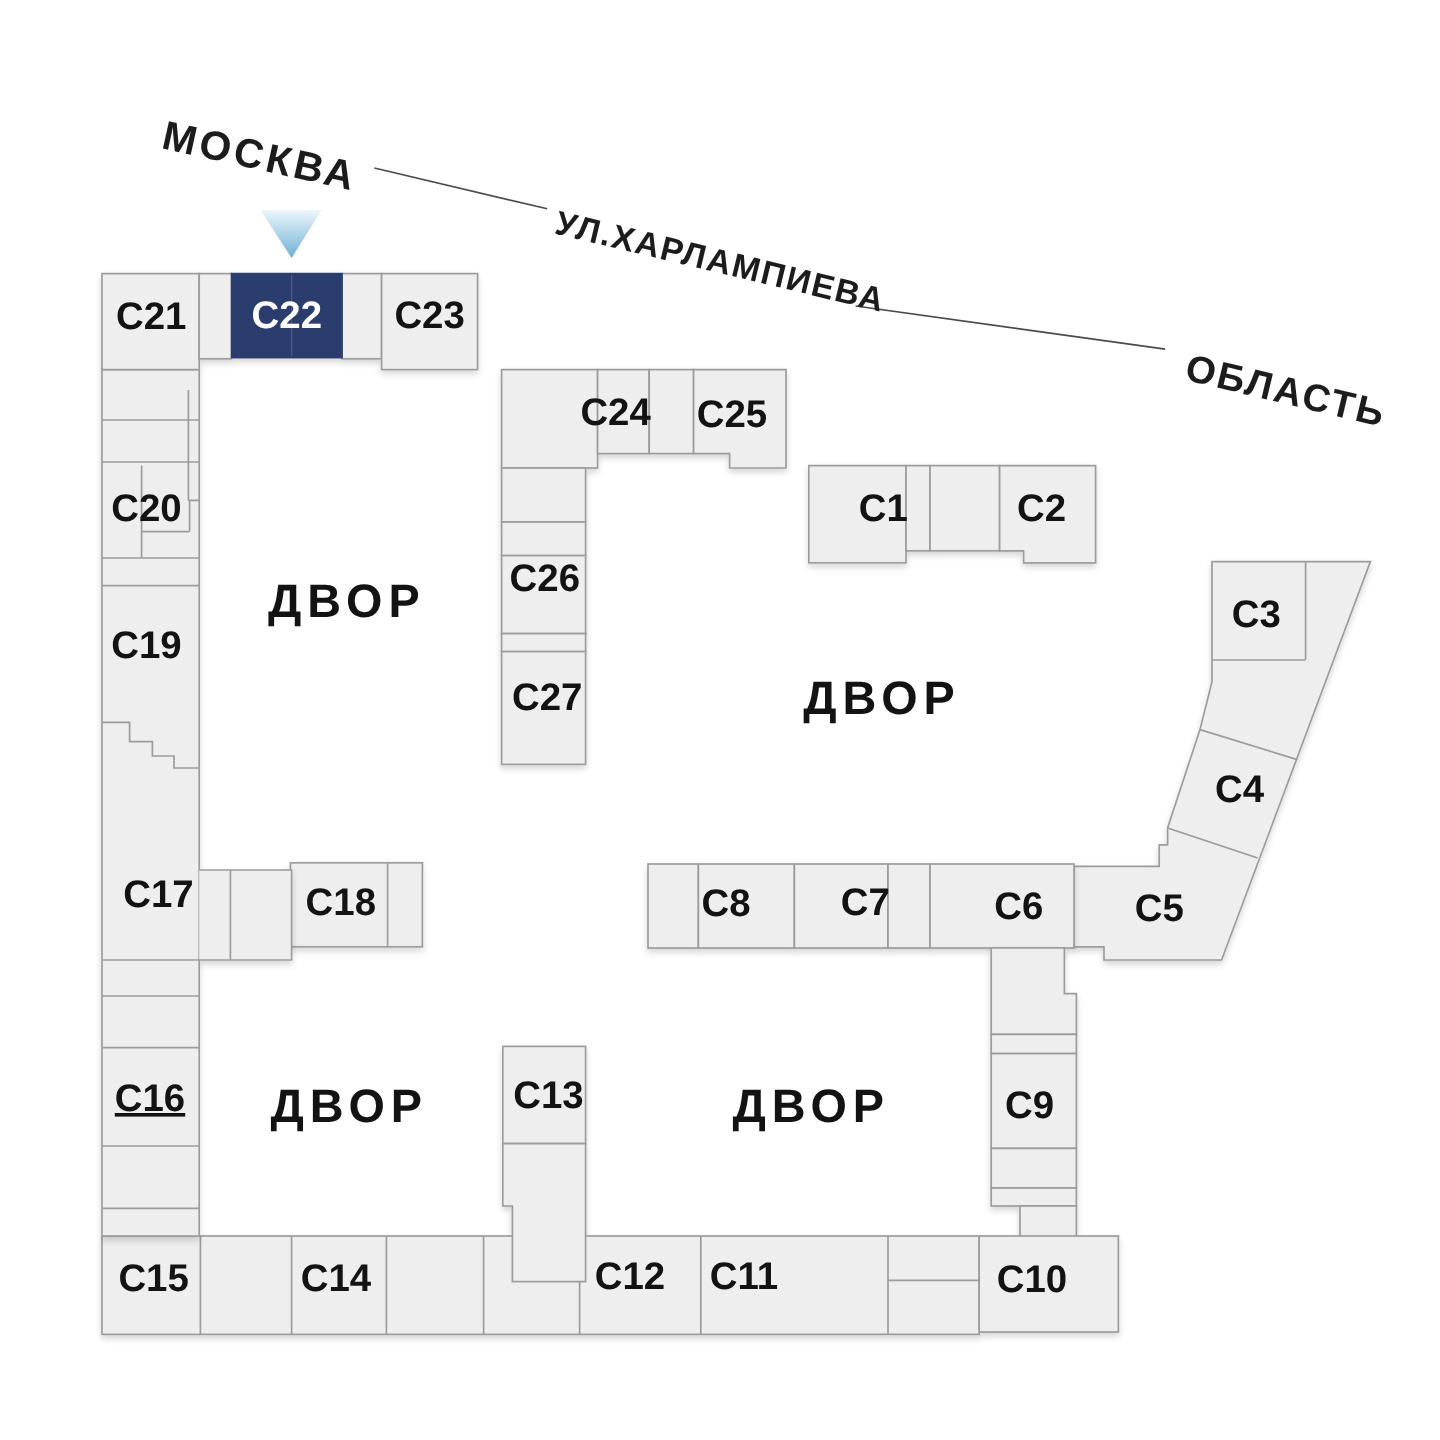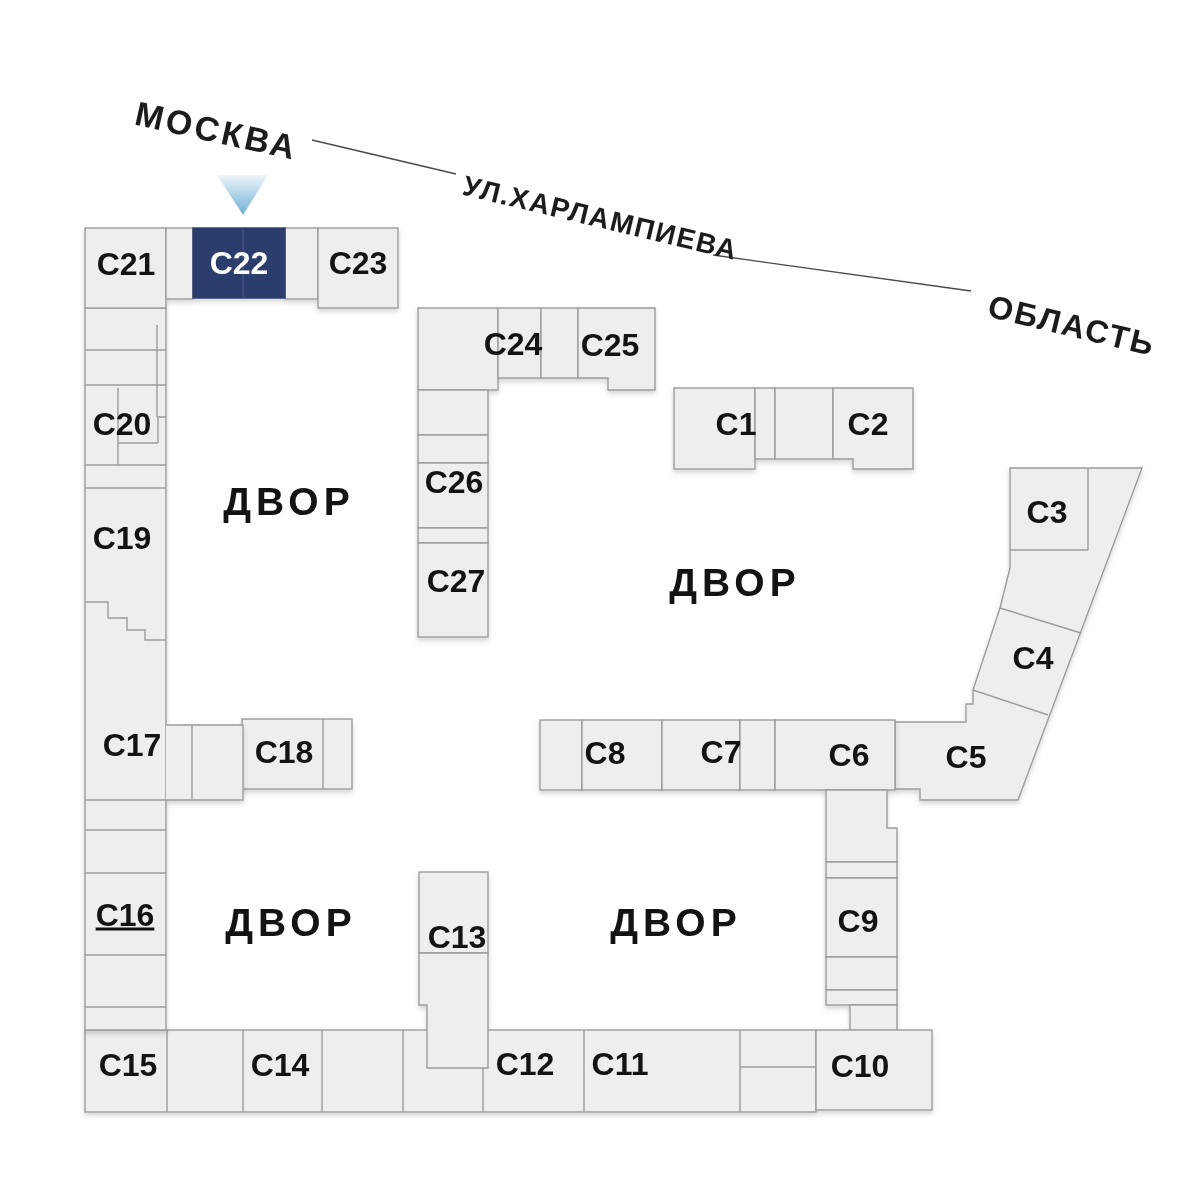--- a/index.html
+++ b/index.html
@@ -144,21 +144,21 @@
         <div class="blk-label" style="left: 1047px; top: 512px;">С3</div>
         <div class="blk-label" style="left: 1033px; top: 658px;">С4</div>
         <div class="blk-label" style="left: 966px; top: 757px;">С5</div>
         <div class="blk-label" style="left: 849px; top: 755px;">С6</div>
         <div class="blk-label" style="left: 721px; top: 752px;">С7</div>
         <div class="blk-label" style="left: 605px; top: 753px;">С8</div>
         <div class="blk-label" style="left: 858px; top: 921px;">С9</div>
         <div class="blk-label" style="left: 860px; top: 1066px;">С10</div>
         <div class="blk-label" style="left: 620px; top: 1064px;">С11</div>
         <div class="blk-label" style="left: 525px; top: 1064px;">С12</div>
-        <div class="blk-label" style="left: 457px; top: 913px; margin-top: 24px;">С13</div>
+        <div class="blk-label" style="left: 457px; top: 913px;">С13</div>
         <div class="blk-label" style="left: 280px; top: 1065px;">С14</div>
         <div class="blk-label" style="left: 128px; top: 1065px;">С15</div>
         <div class="blk-label" style="left: 125px; top: 915px; text-decoration: underline;">С16</div>
         <div class="blk-label" style="left: 132px; top: 745px;">С17</div>
         <div class="blk-label" style="left: 284px; top: 752px;">С18</div>
         <div class="blk-label" style="left: 122px; top: 538px;">С19</div>
         <div class="blk-label" style="left: 122px; top: 424px;">С20</div>
         <div class="blk-label" style="left: 126px; top: 264px;">С21</div>
         <div class="blk-label hl" style="left: 239px; top: 263px;">С22</div>
         <div class="blk-label" style="left: 358px; top: 263px;">С23</div>

